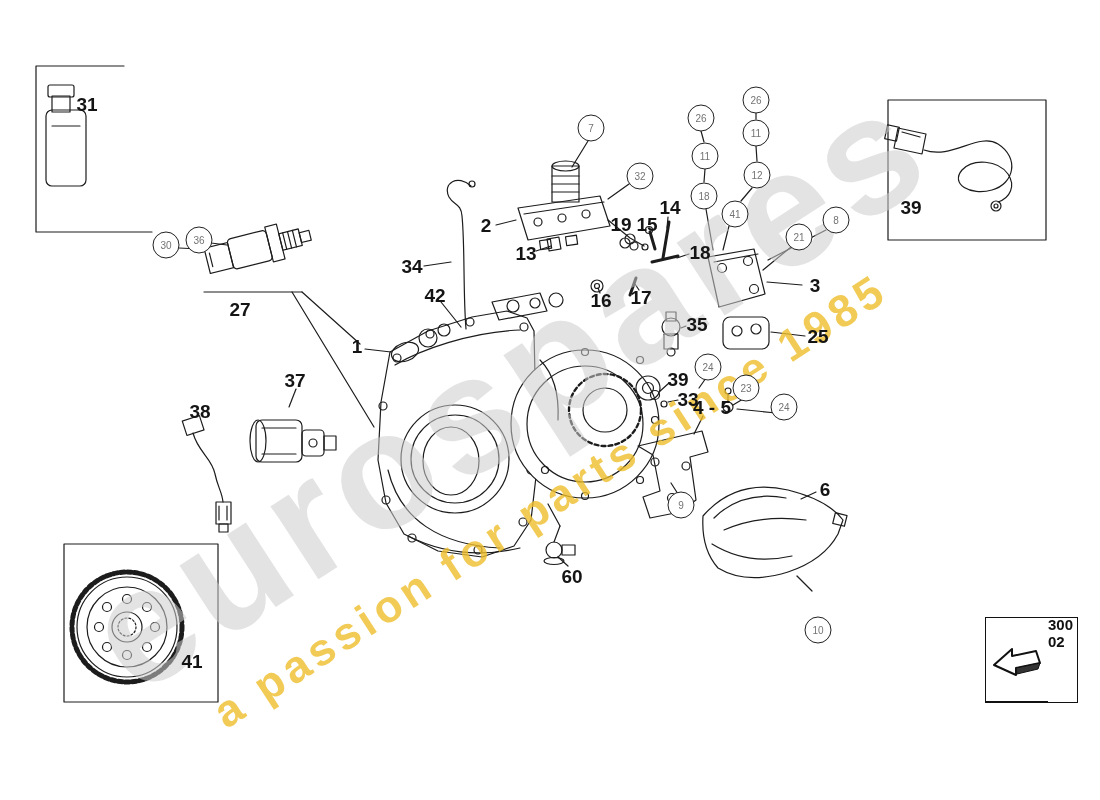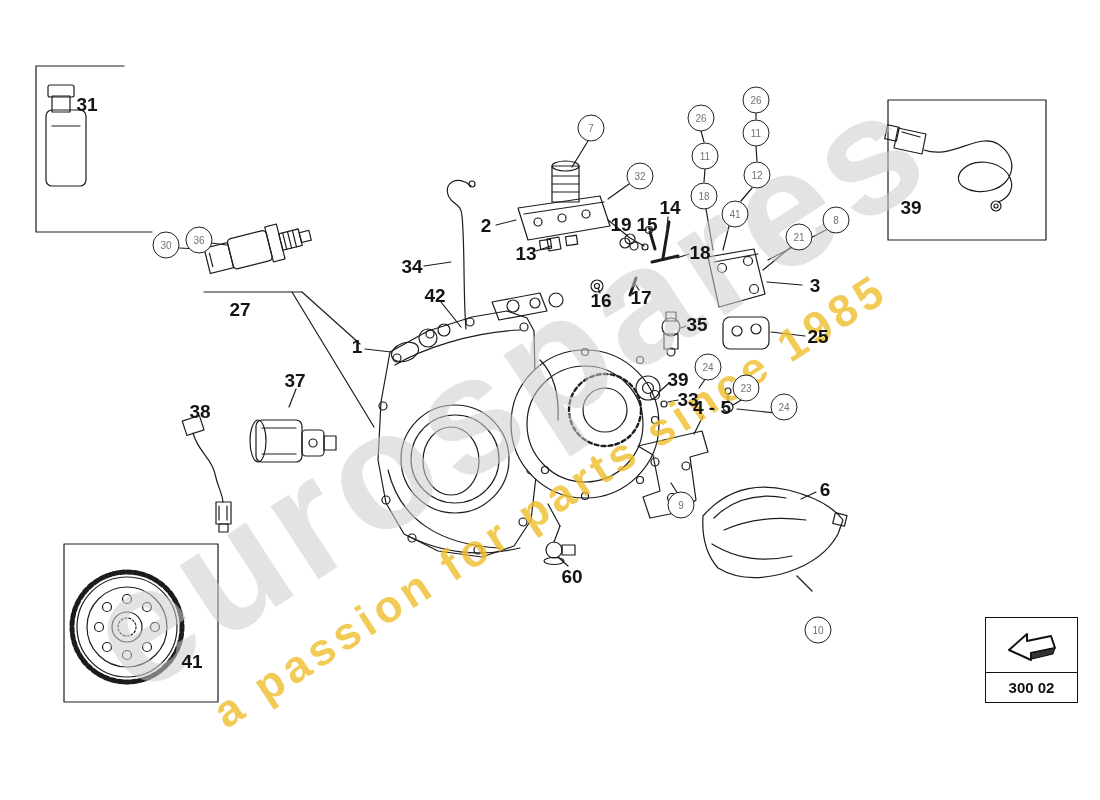--- a/index.html
+++ b/index.html
@@ -20,21 +20,21 @@
     transform:rotate(-33deg);transform-origin:0 50%;
     font-size:45px;font-weight:700;letter-spacing:5px;white-space:nowrap;
     color:rgba(237,190,44,0.8);pointer-events:none;line-height:1.1}
   .callout{position:absolute;z-index:3;transform:translate(-50%,-50%);
     font-size:19px;font-weight:700;color:#141414;white-space:nowrap}
   .circ{position:absolute;z-index:3;transform:translate(-50%,-50%);
     width:27px;height:27px;border:1.4px solid #222;border-radius:50%;
     background:#fff;display:flex;align-items:center;justify-content:center;
     font-size:10px;font-weight:500;color:#737373}
   .code-box{position:absolute;left:985px;top:617px;width:93px;height:86px;
-    border:1.7px solid #111;background:#fff;z-index:3;display:flex;flex-direction:column}
+    border:1.7px solid #111;background:#fff;z-index:3;display:flex;flex-direction:row}
   .code-icon{flex:1;display:flex;align-items:center;justify-content:center;
     border-bottom:1.7px solid #111}
   .code-text{height:29px;display:flex;align-items:center;justify-content:center;
     font-weight:700;font-size:15px;color:#111}
 </style>
 </head>
 <body>
 
 <div class="stage">
 

